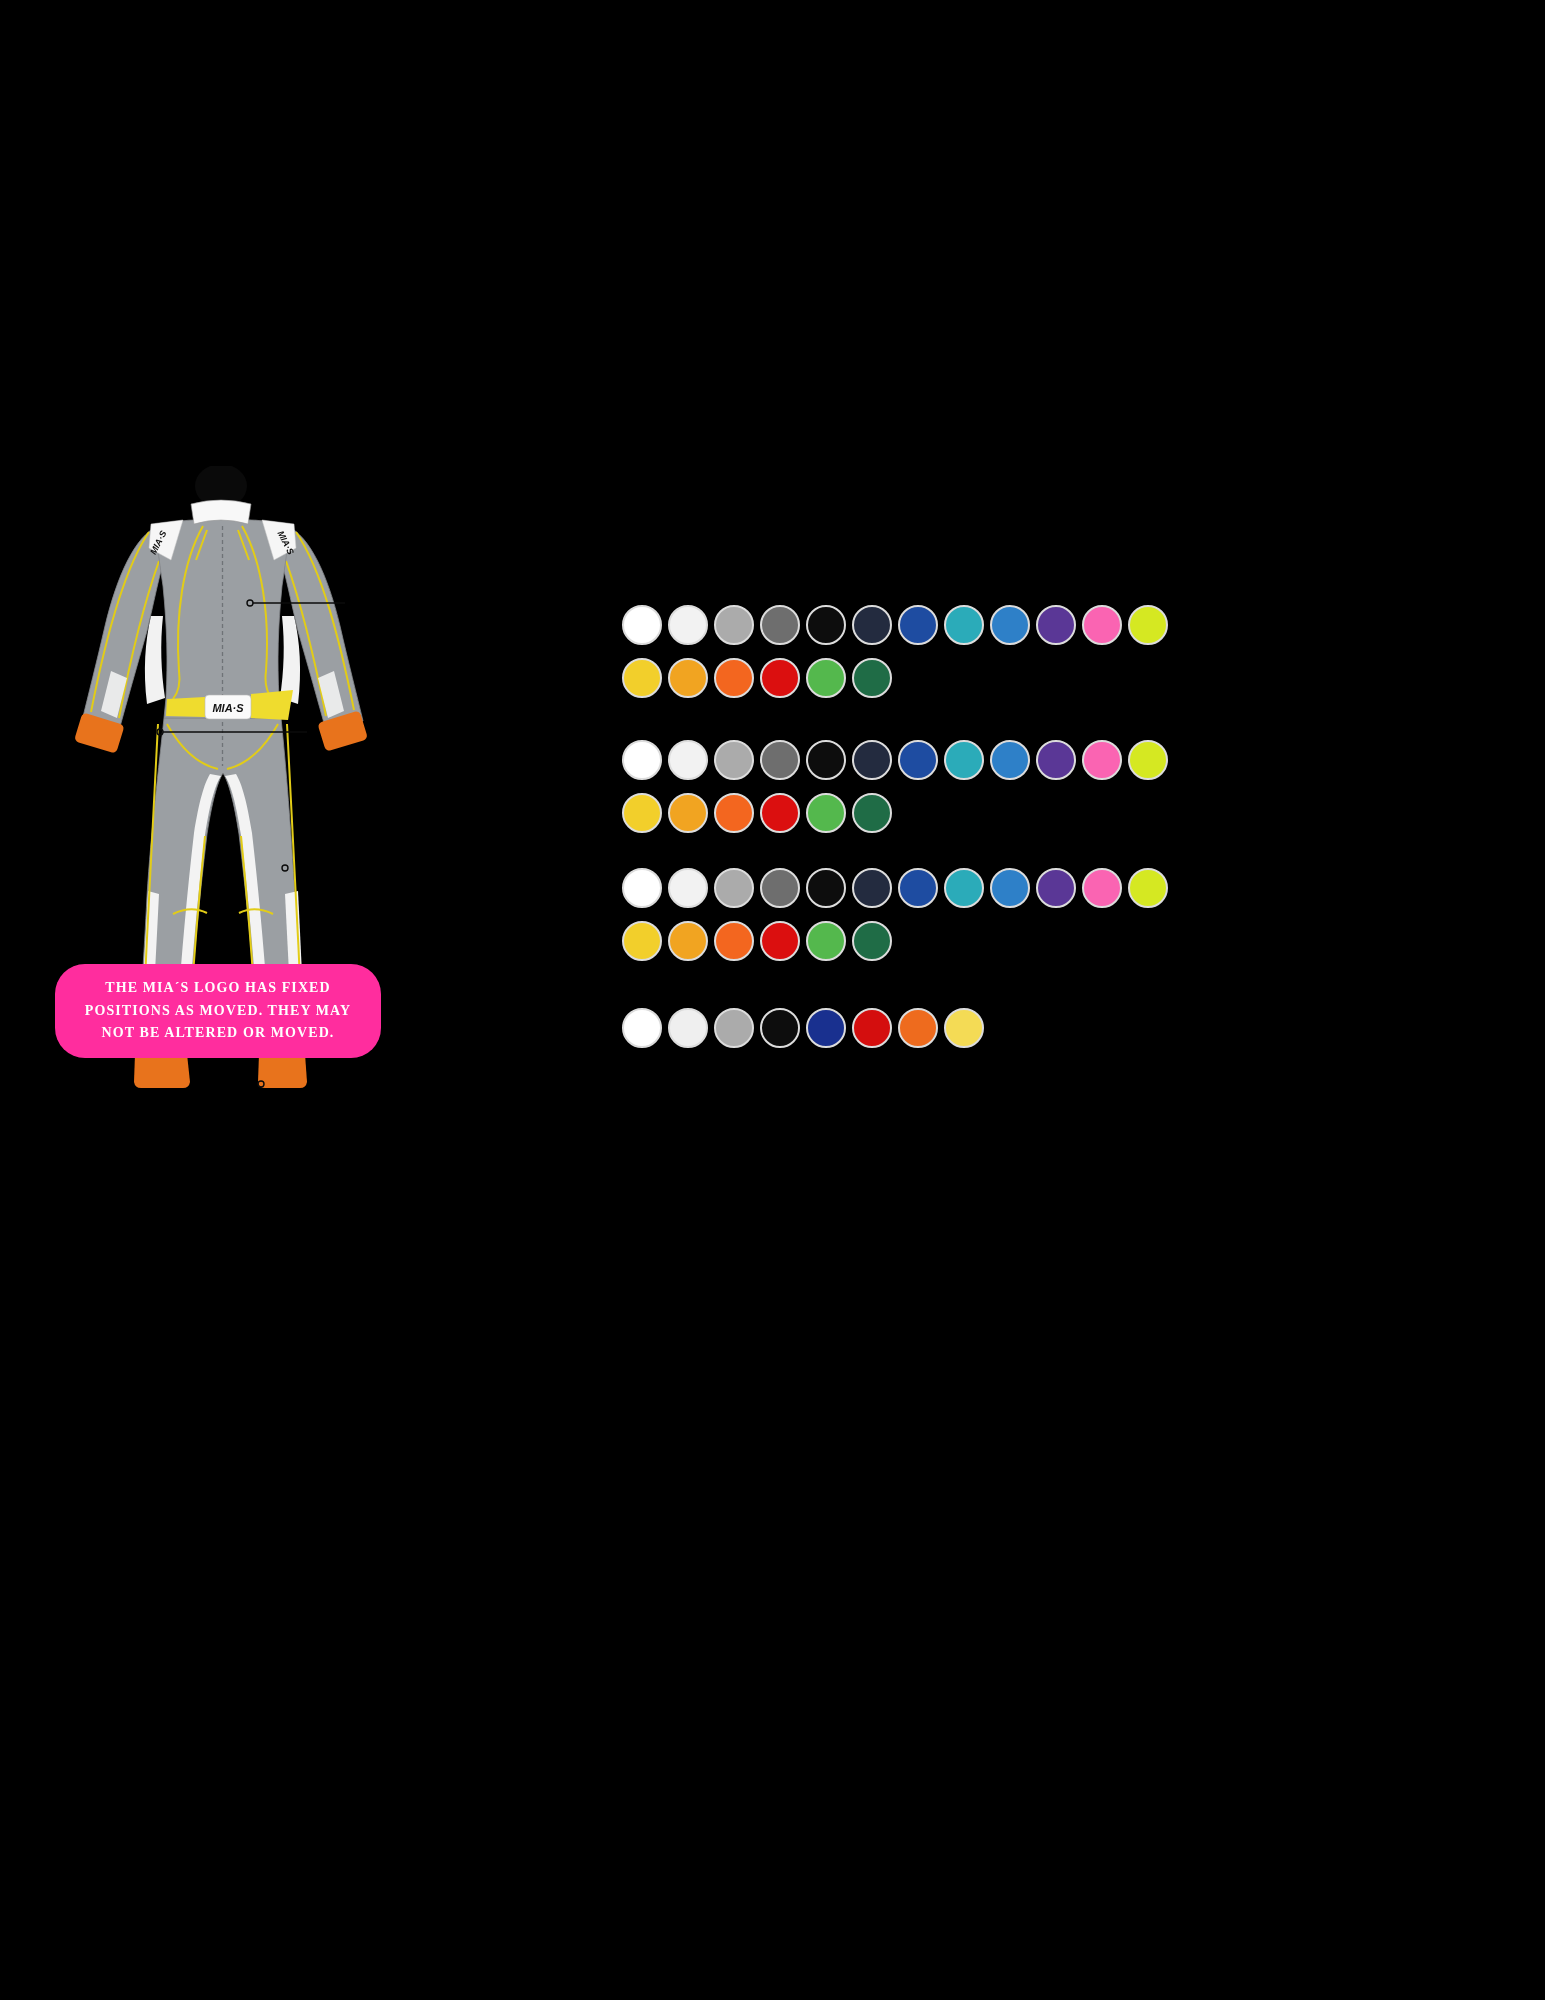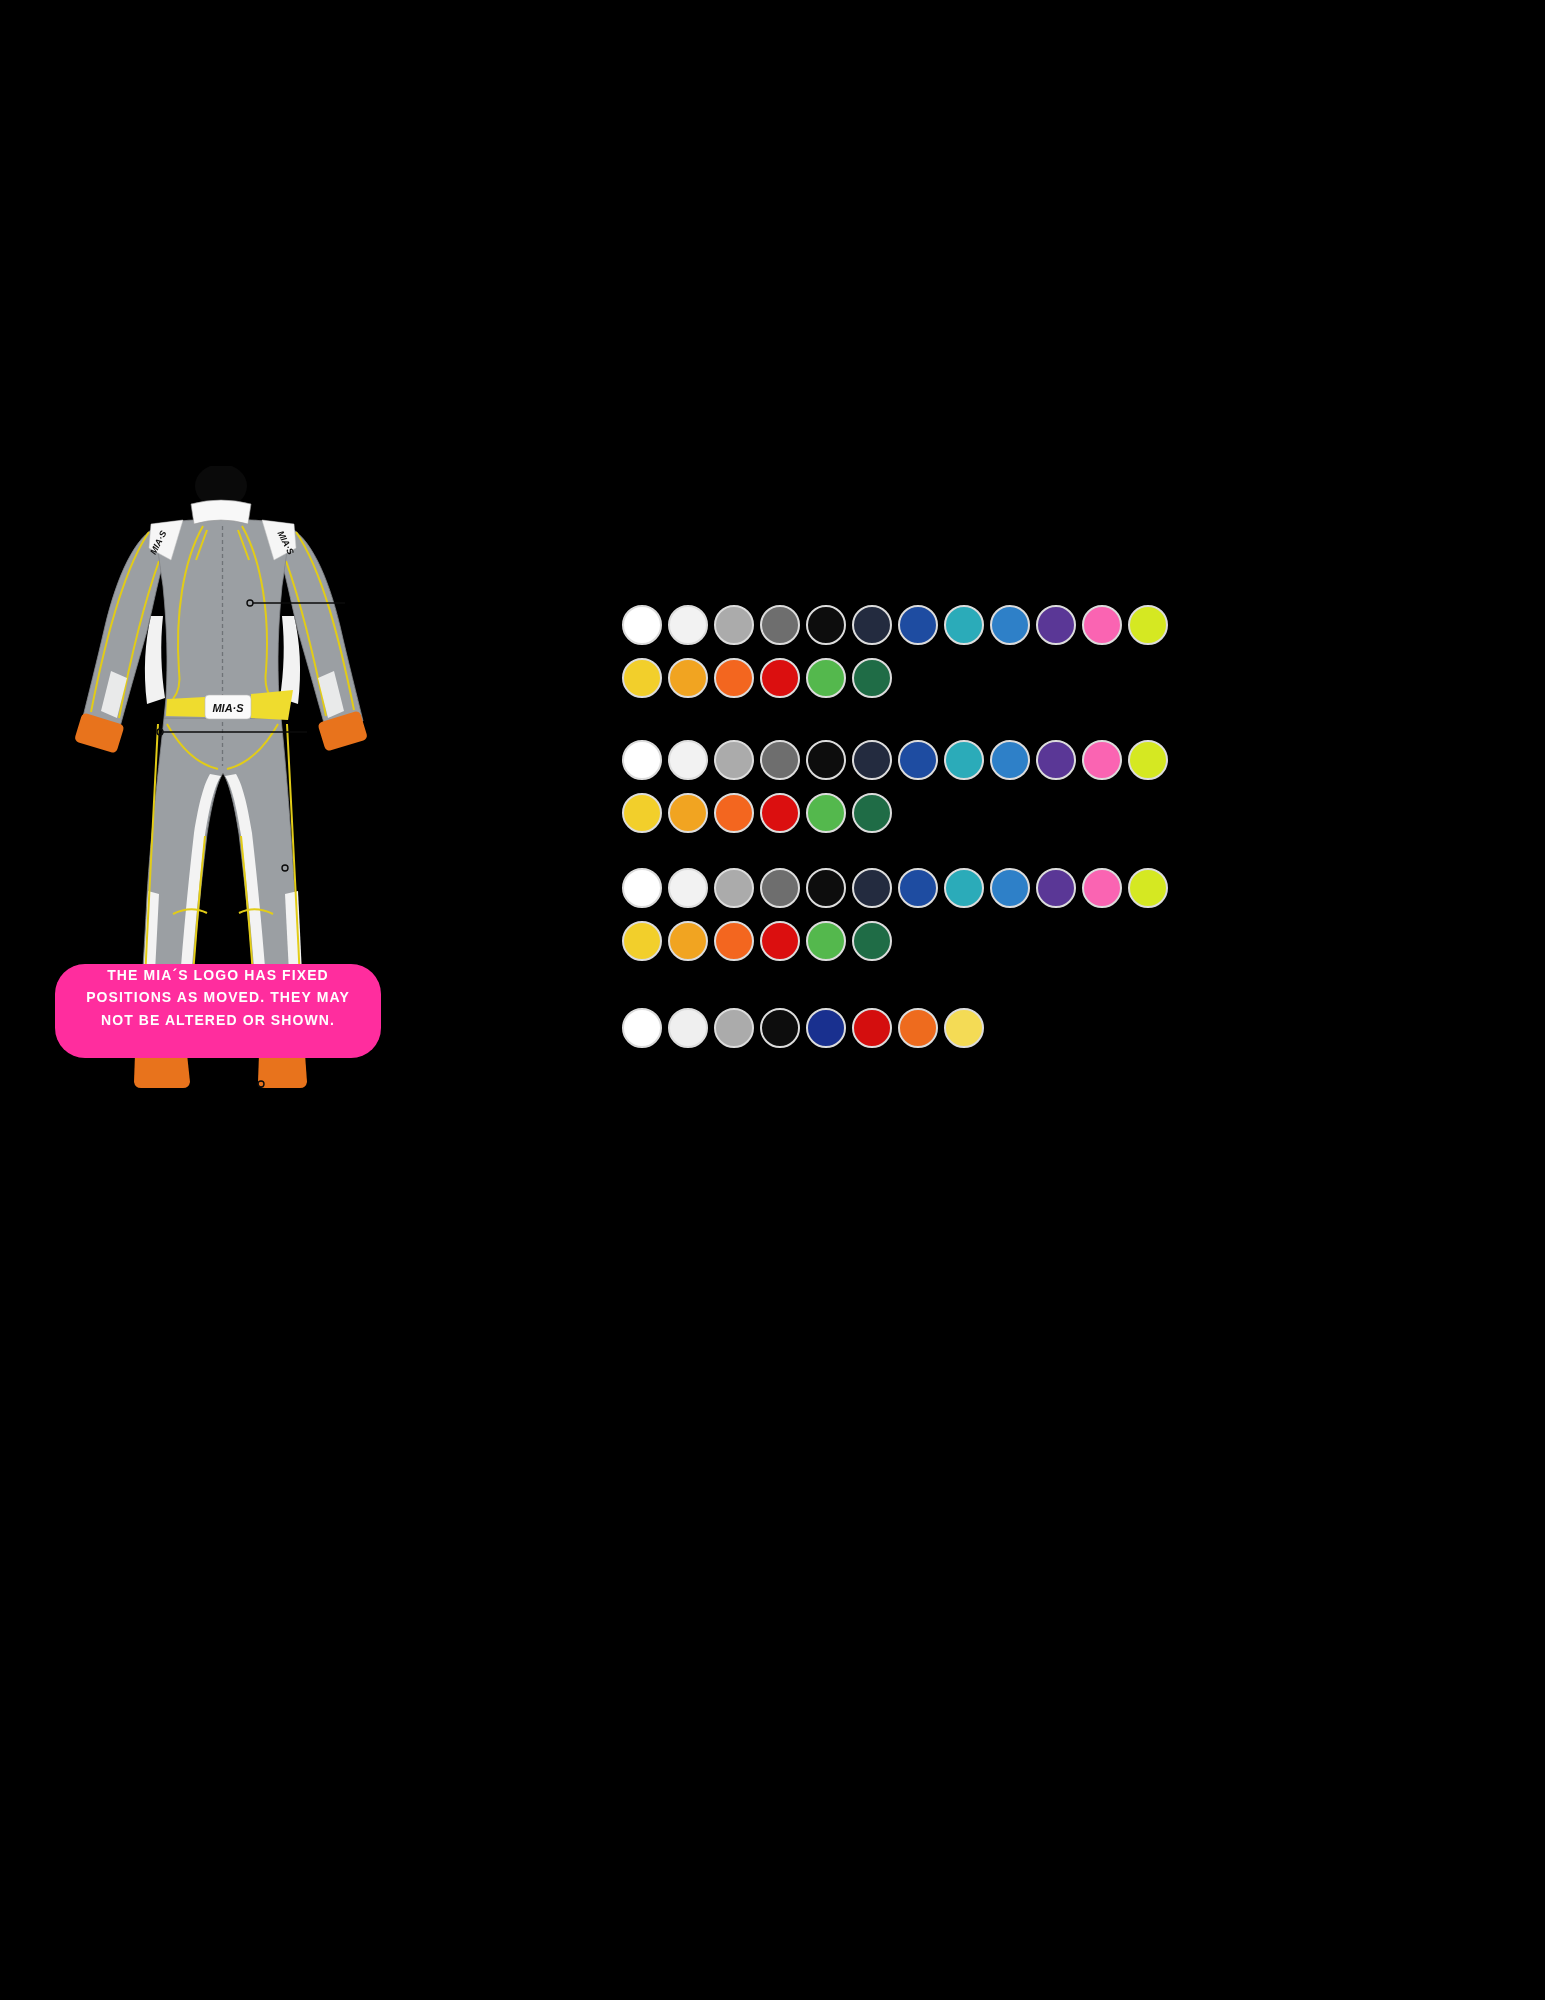--- a/index.html
+++ b/index.html
@@ -3,22 +3,22 @@
 <meta charset="utf-8">
 <style>
   html,body{margin:0;padding:0;background:#000;}
   .stage{
     position:relative;width:1545px;height:2000px;background:#000;overflow:hidden;
     font-family:"Liberation Sans",sans-serif;
   }
   .suit-svg{position:absolute;left:55px;top:466px;width:332px;height:650px;}
   .callout{
     position:absolute;left:55px;top:964px;width:326px;height:94px;
-    border-radius:30px;display:flex;justify-content:center;
-    text-align:center;z-index:5;
+    border-radius:30px;display:flex;align-items:center;justify-content:center;
+    text-align:center;z-index:5;font-family:Liberation Serif, serif;
   }
   .callout-text{font-weight:bold;font-size:14px;letter-spacing:1.1px;line-height:1.6;color:#fff;}
   .callout-text span{display:block;}
   .palettes{position:absolute;left:622px;top:0;width:600px;height:1200px;}
   .palette-group{position:absolute;left:0;display:flex;flex-direction:column;gap:13px;}
   .pg-0{top:605px;}
   .pg-1{top:740px;}
   .pg-2{top:868px;}
   .pg-3{top:1008px;}
   .swatch-row{display:flex;gap:6px;}
@@ -112,21 +112,21 @@
       <line x1="108" y1="266" x2="252" y2="266"></line>
       <circle cx="230" cy="402" r="3"></circle>
       <circle cx="206" cy="618" r="3"></circle>
     </g>
   </svg>
 
   <div class="callout" style="background: rgb(255, 45, 158);">
     <div class="callout-text" style="color: rgb(255, 255, 255);">
       <span>THE MIA´S LOGO HAS FIXED</span>
       <span>POSITIONS AS MOVED. THEY MAY</span>
-      <span>NOT BE ALTERED OR SHOWN.</span>
+      <span>NOT BE ALTERED OR MOVED.</span>
     </div>
   </div>
 
   <div class="palettes">
     <div class="palette-group pg-0">
         <div class="swatch-row">
           <div class="swatch" title="#FFFFFF" style="background: rgb(255, 255, 255);"></div>
           <div class="swatch" title="#F2F2F2" style="background: rgb(242, 242, 242);"></div>
           <div class="swatch" title="#ABABAB" style="background: rgb(171, 171, 171);"></div>
           <div class="swatch" title="#6E6E6E" style="background: rgb(110, 110, 110);"></div>

